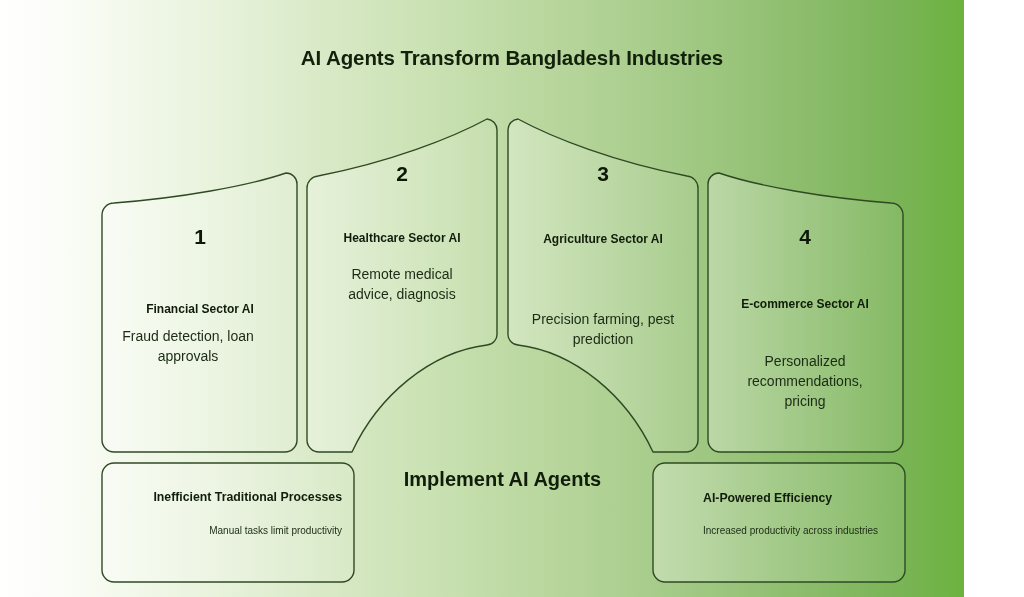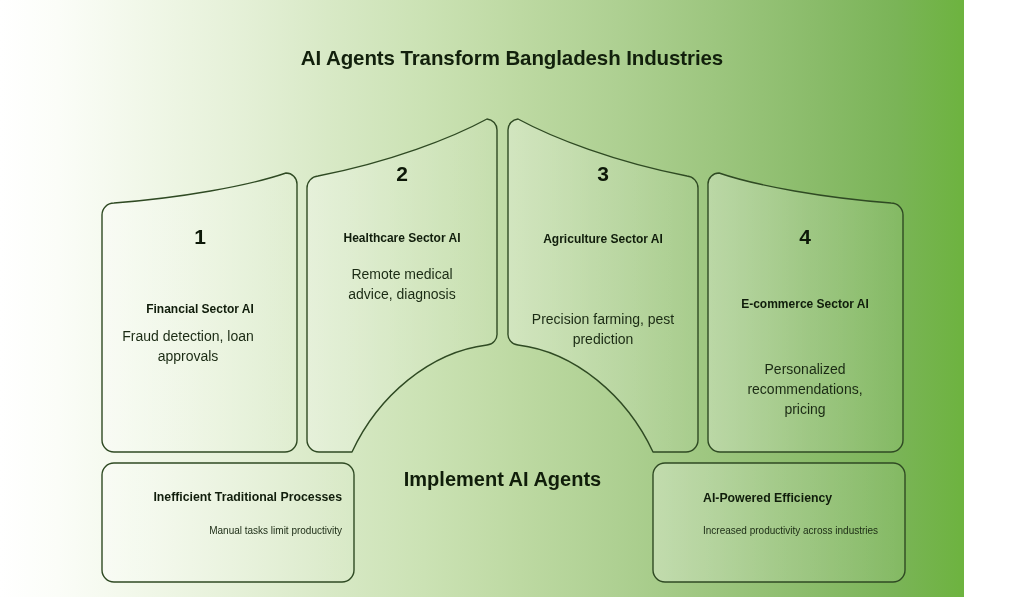--- a/index.html
+++ b/index.html
@@ -210,21 +210,21 @@
   <div class="panel-text" style="left:528px; top:286px; width:150px;margin-top:24px;">
     <div class="panel-desc">Precision farming, pest prediction</div>
   </div>
 
   <div class="panel-text" style="left:712px; top:226px; width:186px;">
     <div class="panel-num">4</div>
   </div>
   <div class="panel-text" style="left:734px; top:297px; width:142px;">
     <div class="panel-title">E-commerce Sector AI</div>
   </div>
-  <div class="panel-text" style="left:738px; top:360px; width:134px;text-align:center;">
+  <div class="panel-text" style="left:738px; top:352px; width:134px;text-align:center;">
     <div class="panel-desc">Personalized recommendations, pricing</div>
   </div>
 
   <div id="center-caption">Implement AI Agents</div>
 
   <div class="bottom-text tx-center" style="left:114px; top:489px; width:228px;">
     <div class="bottom-title">Inefficient Traditional Processes</div>
   </div>
   <div class="bottom-text tx-center" style="left:114px; top:524px; width:228px;">
     <div class="bottom-desc">Manual tasks limit productivity</div>

